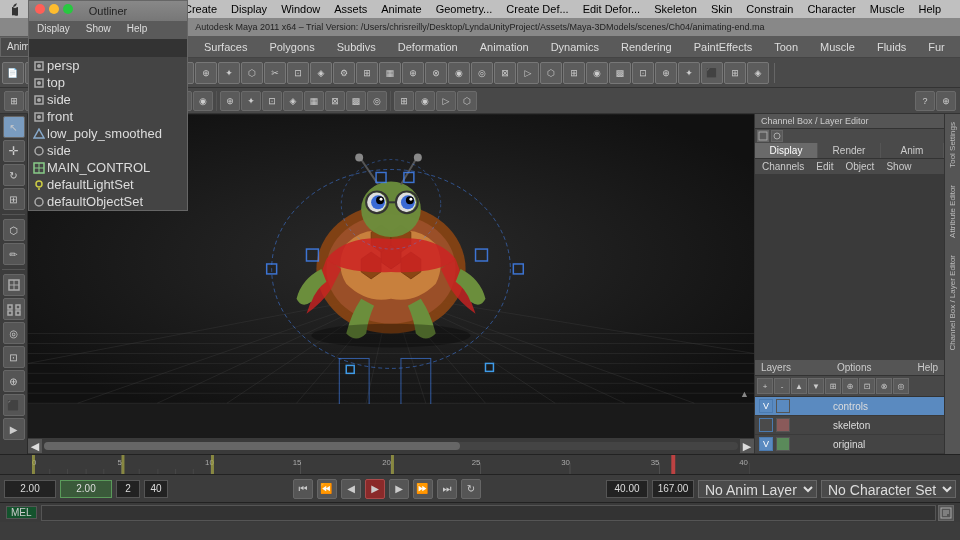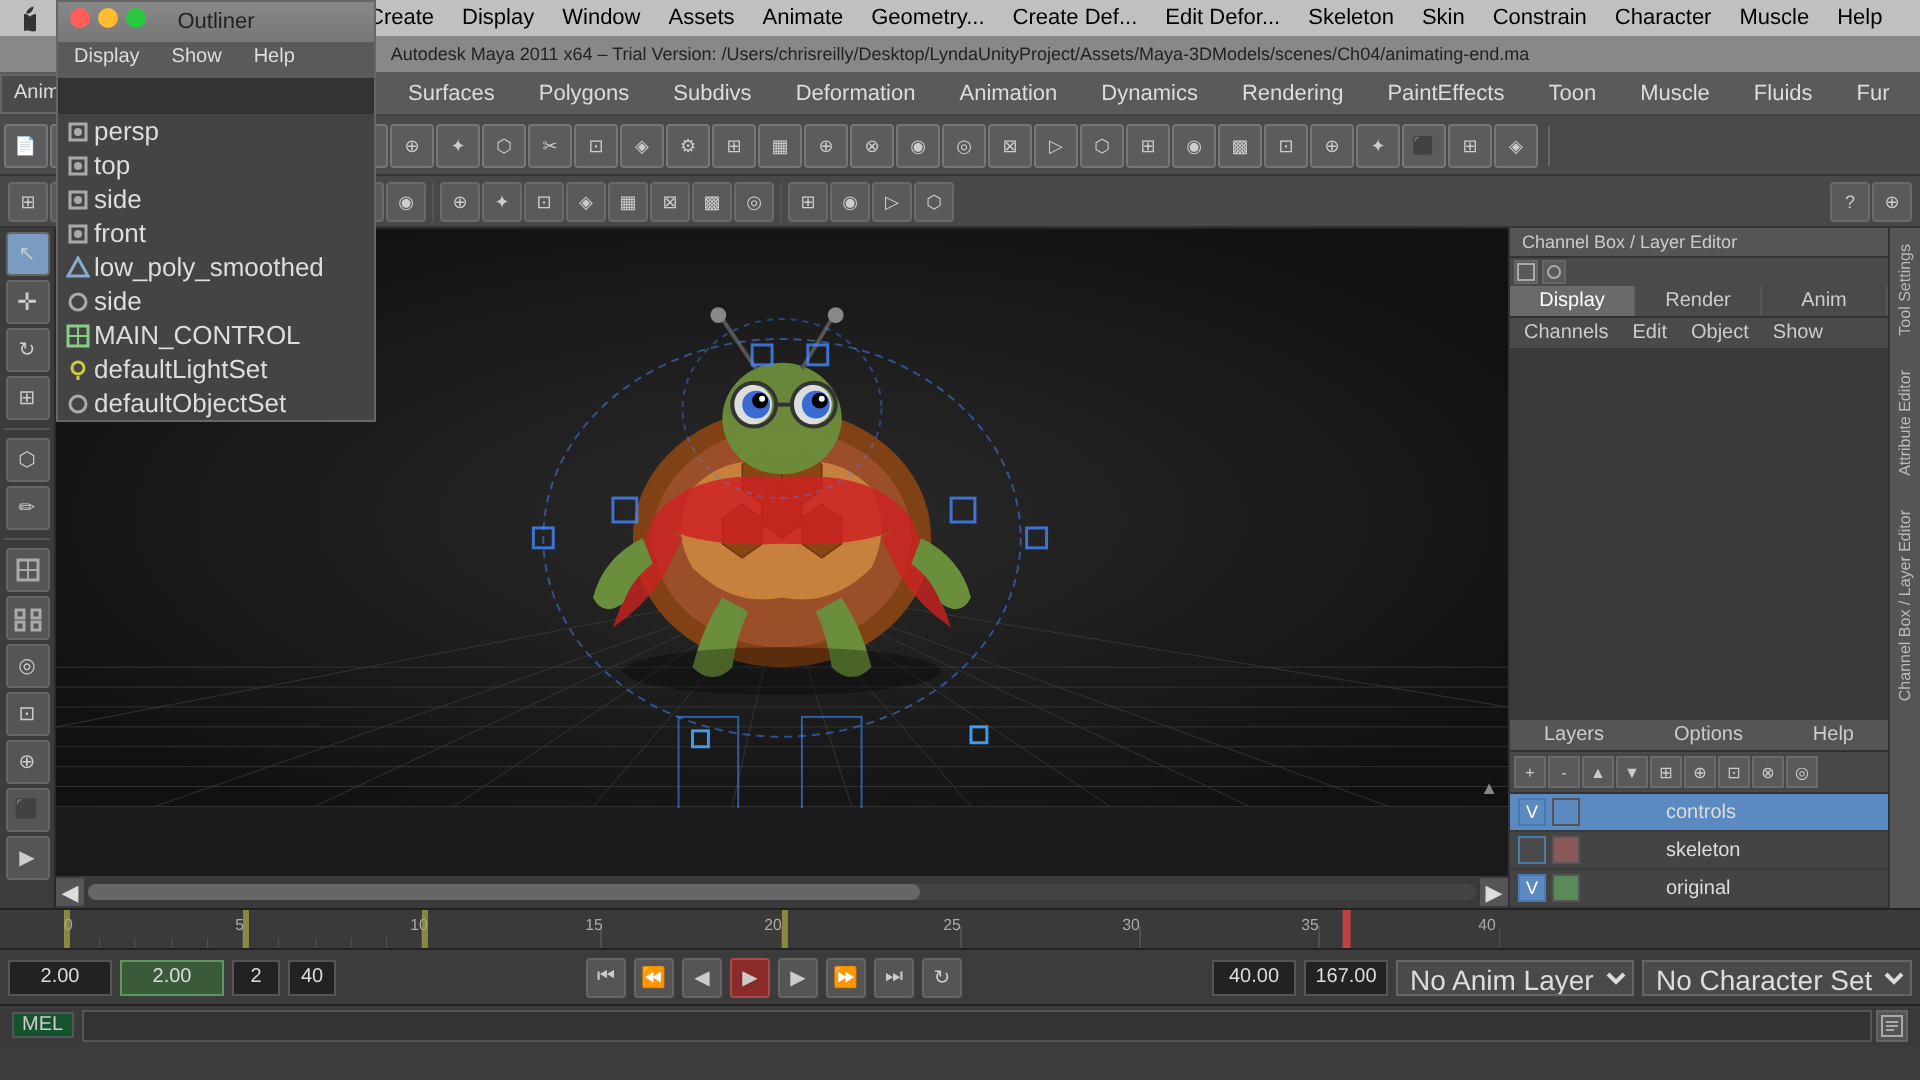--- a/index.html
+++ b/index.html
@@ -62,21 +62,21 @@
 
     
     #right-panel { width: 190px; background: #444; border-left: 1px solid #333; display: flex; flex-direction: column; }
     #channel-box-header { background: #555; padding: 2px 6px; font-size: 10px; color: #ccc; border-bottom: 1px solid #333; display: flex; justify-content: space-between; align-items: center; }
     #channel-tabs { display: flex; background: #4a4a4a; border-bottom: 1px solid #333; }
     .ct-btn { flex: 1; padding: 2px 4px; font-size: 10px; color: #ccc; text-align: center; cursor: pointer; border-right: 1px solid #555; }
     .ct-btn.active { background: #6a6a6a; color: #fff; }
     #channel-menu-row { display: flex; background: #4a4a4a; padding: 1px; }
     .cm-btn { padding: 1px 6px; font-size: 10px; color: #ccc; cursor: pointer; }
     #channel-display-area { flex: 1; background: #3a3a3a; }
-    #layers-header { background: #555; padding: 2px 17px; font-size: 10px; color: #ccc; border-bottom: 1px solid #333; display: flex; justify-content: space-between; }
+    #layers-header { background: #555; padding: 2px 6px; font-size: 10px; color: #ccc; border-bottom: 1px solid #333; display: flex; justify-content: space-between; }
     #layer-icons { display: flex; gap: 1px; padding: 2px; background: #484848; border-bottom: 1px solid #333; }
     .li-btn { width: 16px; height: 16px; background: #5a5a5a; border: 1px solid #6a6a6a; display: flex; align-items: center; justify-content: center; font-size: 8px; color: #ccc; cursor: pointer; }
     .layer-row { display: flex; align-items: center; padding: 2px 4px; font-size: 10px; color: #ddd; gap: 3px; border-bottom: 1px solid #3a3a3a; }
     .layer-row.selected { background: #5a8ac0; }
     .layer-v { width: 14px; height: 14px; background: #5a8ac0; display: flex; align-items: center; justify-content: center; font-size: 9px; color: #fff; border: 1px solid #4a7ab0; }
     .layer-color { width: 14px; height: 14px; border: 1px solid #555; }
     .layer-name { flex: 1; font-size: 10px; margin-left: 40px; }
 
     
     #attr-panel { width: 16px; background: #555; display: flex; flex-direction: column; align-items: center; padding-top: 4px; border-left: 1px solid #333; }

